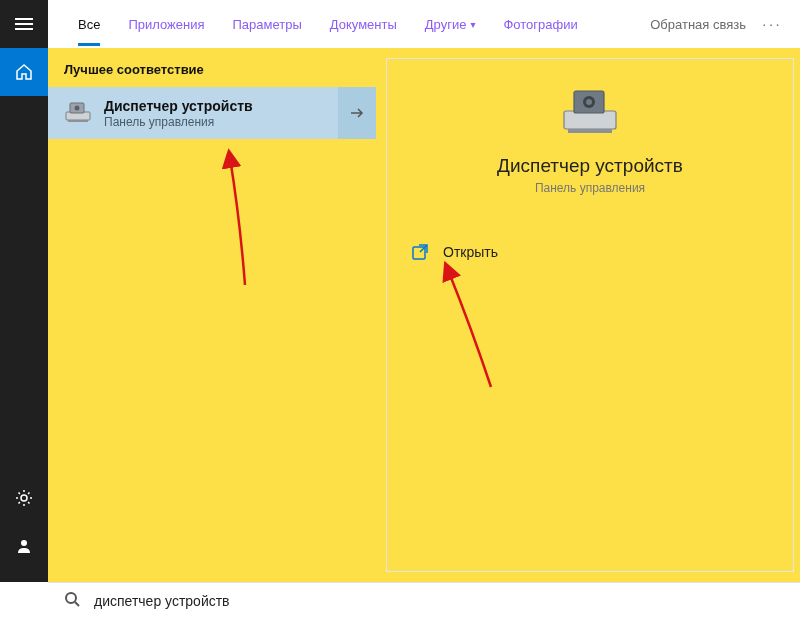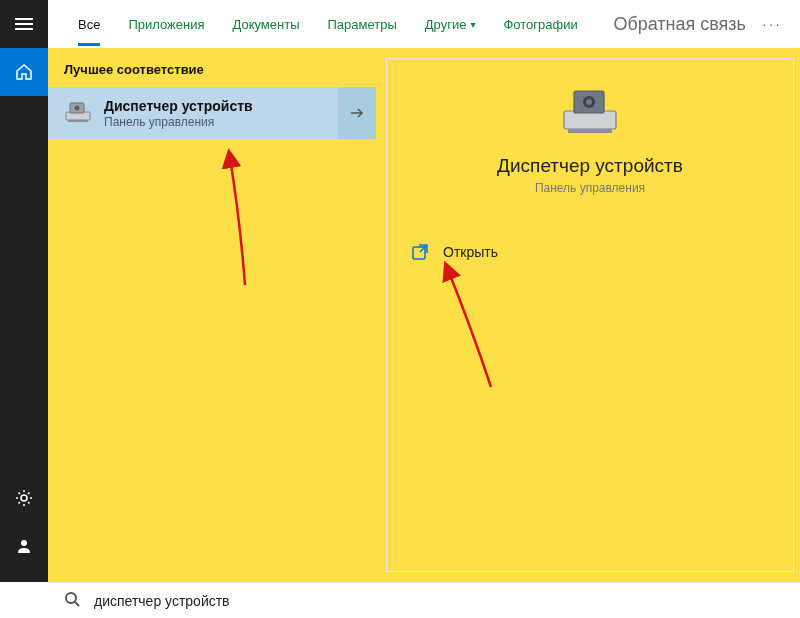--- a/index.html
+++ b/index.html
@@ -18,30 +18,30 @@
 .sidebar-btn.active { background: #0078d4; }
 .sidebar-btn svg { width: 18px; height: 18px; fill: #fff; }
 
 .topbar {
   position: absolute; left: 48px; top: 0; right: 0; height: 48px;
   display: flex; align-items: center; padding: 0 18px; gap: 4px;
   background: #fff;
 }
 .tab {
   padding: 0 12px; height: 48px; display: flex; align-items: center;
-  font-size: 13px; color: #15803d; cursor: pointer; position: relative;
+  font-size: 13px; color: #8b5cf6; cursor: pointer; position: relative;
 }
 .tab.active { color: #111; font-weight: 400; }
 .tab.active::after {
   content: ''; position: absolute; left: 12px; right: 12px; bottom: 2px;
   height: 3px; background: #0078d4;
 }
 .tab-caret { margin-left: 4px; font-size: 10px; }
 .topbar-right { margin-left: auto; display: flex; align-items: center; gap: 16px; }
-.feedback { font-size: 18px; color: #6b6b6b; cursor: pointer; }
+.feedback { font-size: 13px; color: #6b6b6b; cursor: pointer; }
 .more-dots { font-size: 14px; color: #6b6b6b; cursor: pointer; letter-spacing: 2px; }
 
 .content {
   position: absolute; left: 48px; top: 48px; right: 0; bottom: 36px;
   display: flex; background: #fde047;
 }
 
 .left-pane { width: 328px; display: flex; flex-direction: column; }
 .section-header {
   padding: 14px 16px 10px 16px; font-size: 13px; font-weight: 600; color: #111;
@@ -127,24 +127,24 @@
 </div>
 
 <div class="topbar">
   <div class="tab active">
       <span>Все</span>
     </div>
   <div class="tab">
       <span>Приложения</span>
     </div>
   <div class="tab">
+      <span>Параметры</span>
+    </div>
+  <div class="tab">
       <span>Документы</span>
-    </div>
-  <div class="tab">
-      <span>Параметры</span>
     </div>
   <div class="tab">
       <span>Другие</span>
       <span class="tab-caret">▾</span>
     </div>
   <div class="tab">
       <span>Фотографии</span>
     </div>
   <div class="topbar-right">
     <div class="feedback">Обратная связь</div>

